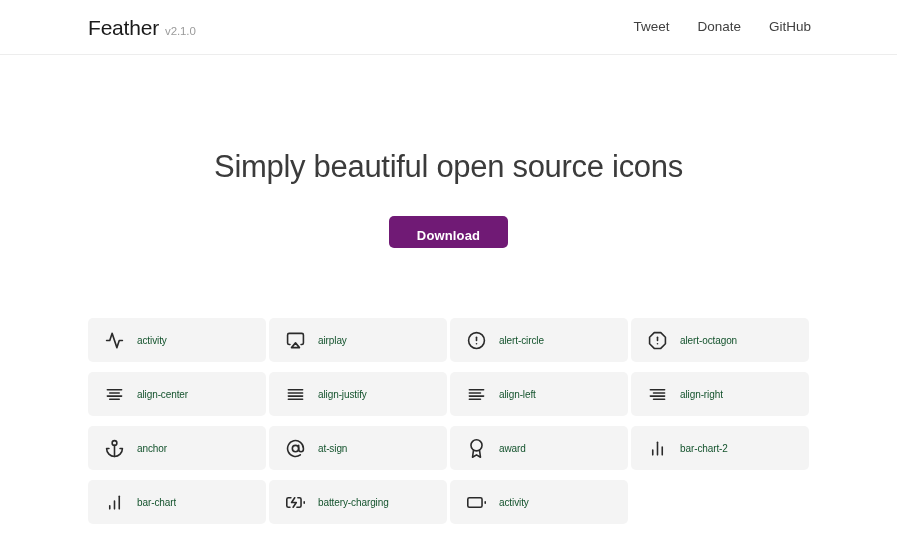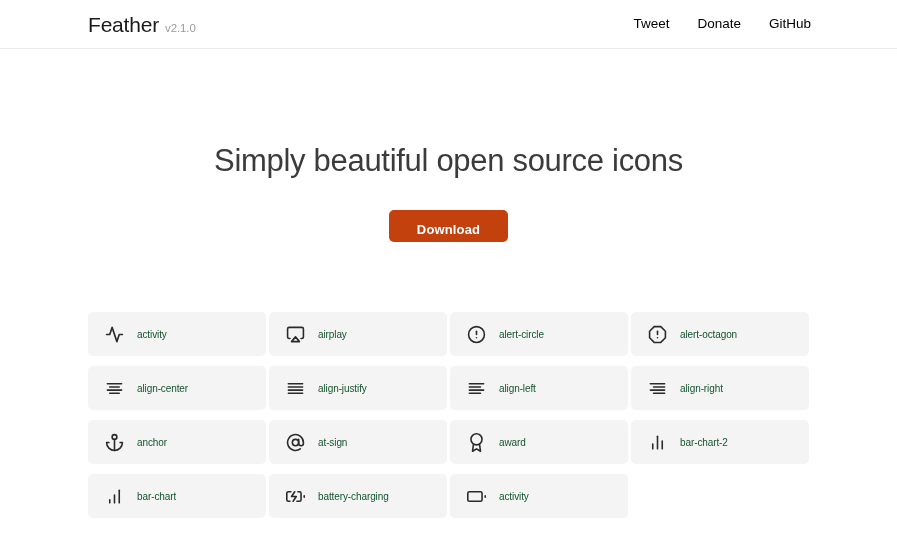--- a/index.html
+++ b/index.html
@@ -13,21 +13,21 @@
 
   body {
     background: #ffffff;
     font-family: "Liberation Sans", sans-serif;
     color: #1f1f1f;
     -webkit-font-smoothing: antialiased;
   }
 
   
   .site-header {
-    height: 49px;
+    height: 55px;
     border-bottom: 1px solid #ededed;
     display: flex;
     align-items: center;
     justify-content: space-between;
     padding: 0 86px 0 88px;
   }
 
   .brand {
     display: flex;
     align-items: baseline;
@@ -50,21 +50,21 @@
   }
 
   .nav {
     display: flex;
     align-items: center;
     gap: 28px;
   }
 
   .nav-link {
     font-size: 13.5px;
-    color: #000000;
+    color: #404040;
     text-decoration: none;
     line-height: 1;
     cursor: pointer;
   }
 
   
   .hero {
     text-align: center;
     padding-top: 93px;
   }
@@ -76,21 +76,21 @@
     letter-spacing: -0.3px;
     line-height: 1.2;
   }
 
   .hero-actions {
     margin-top: 31px;
   }
 
   .download-button {
     display: inline-block;
-    background: #c2410c;
+    background: #701a75;
     color: #ffffff;
     font-family: "Liberation Sans", sans-serif;
     font-size: 13px;
     font-weight: 700;
     letter-spacing: 0.15px;
     border: none;
     border-radius: 5px;
     padding: 0 28px;
     height: 32px;
     line-height: 40px;

